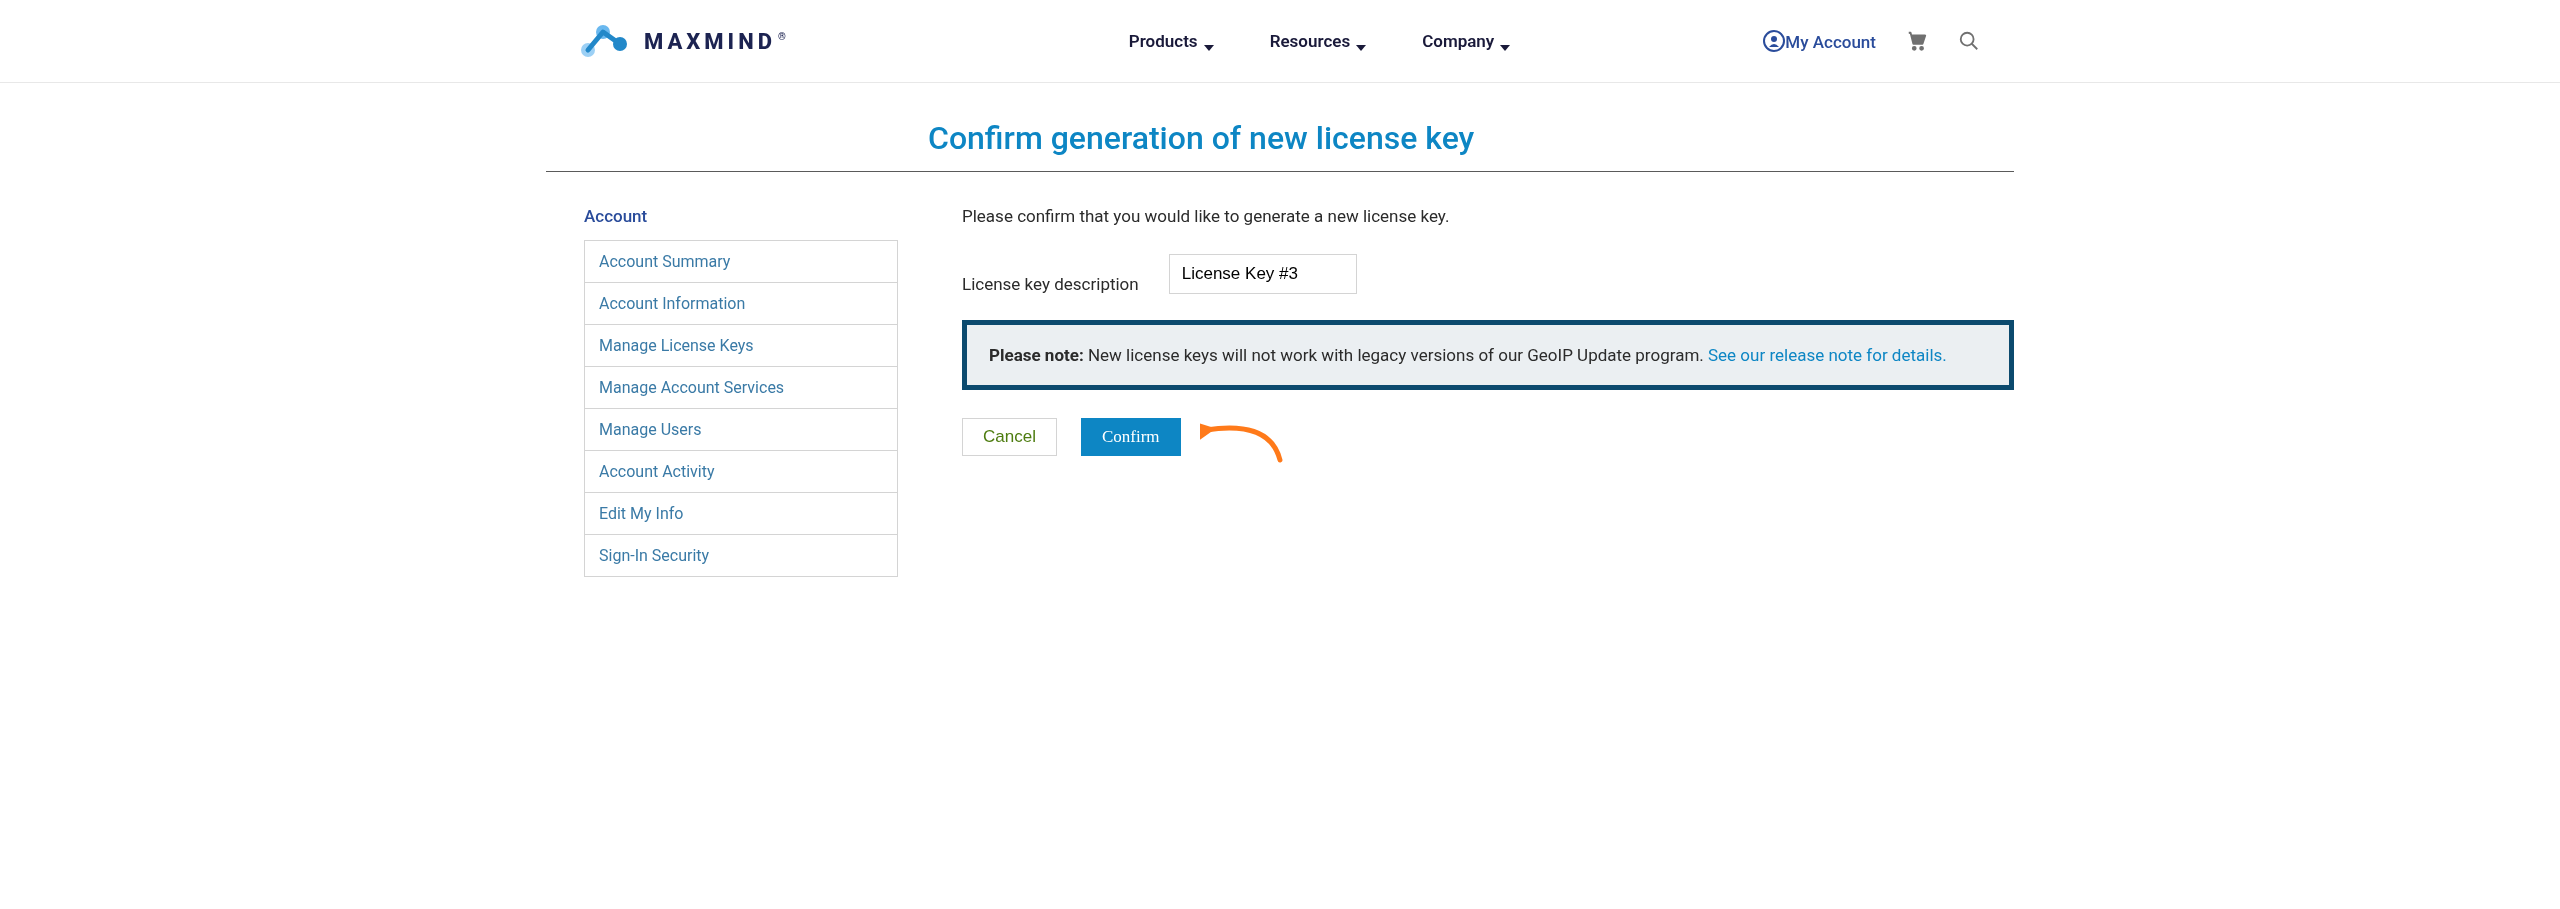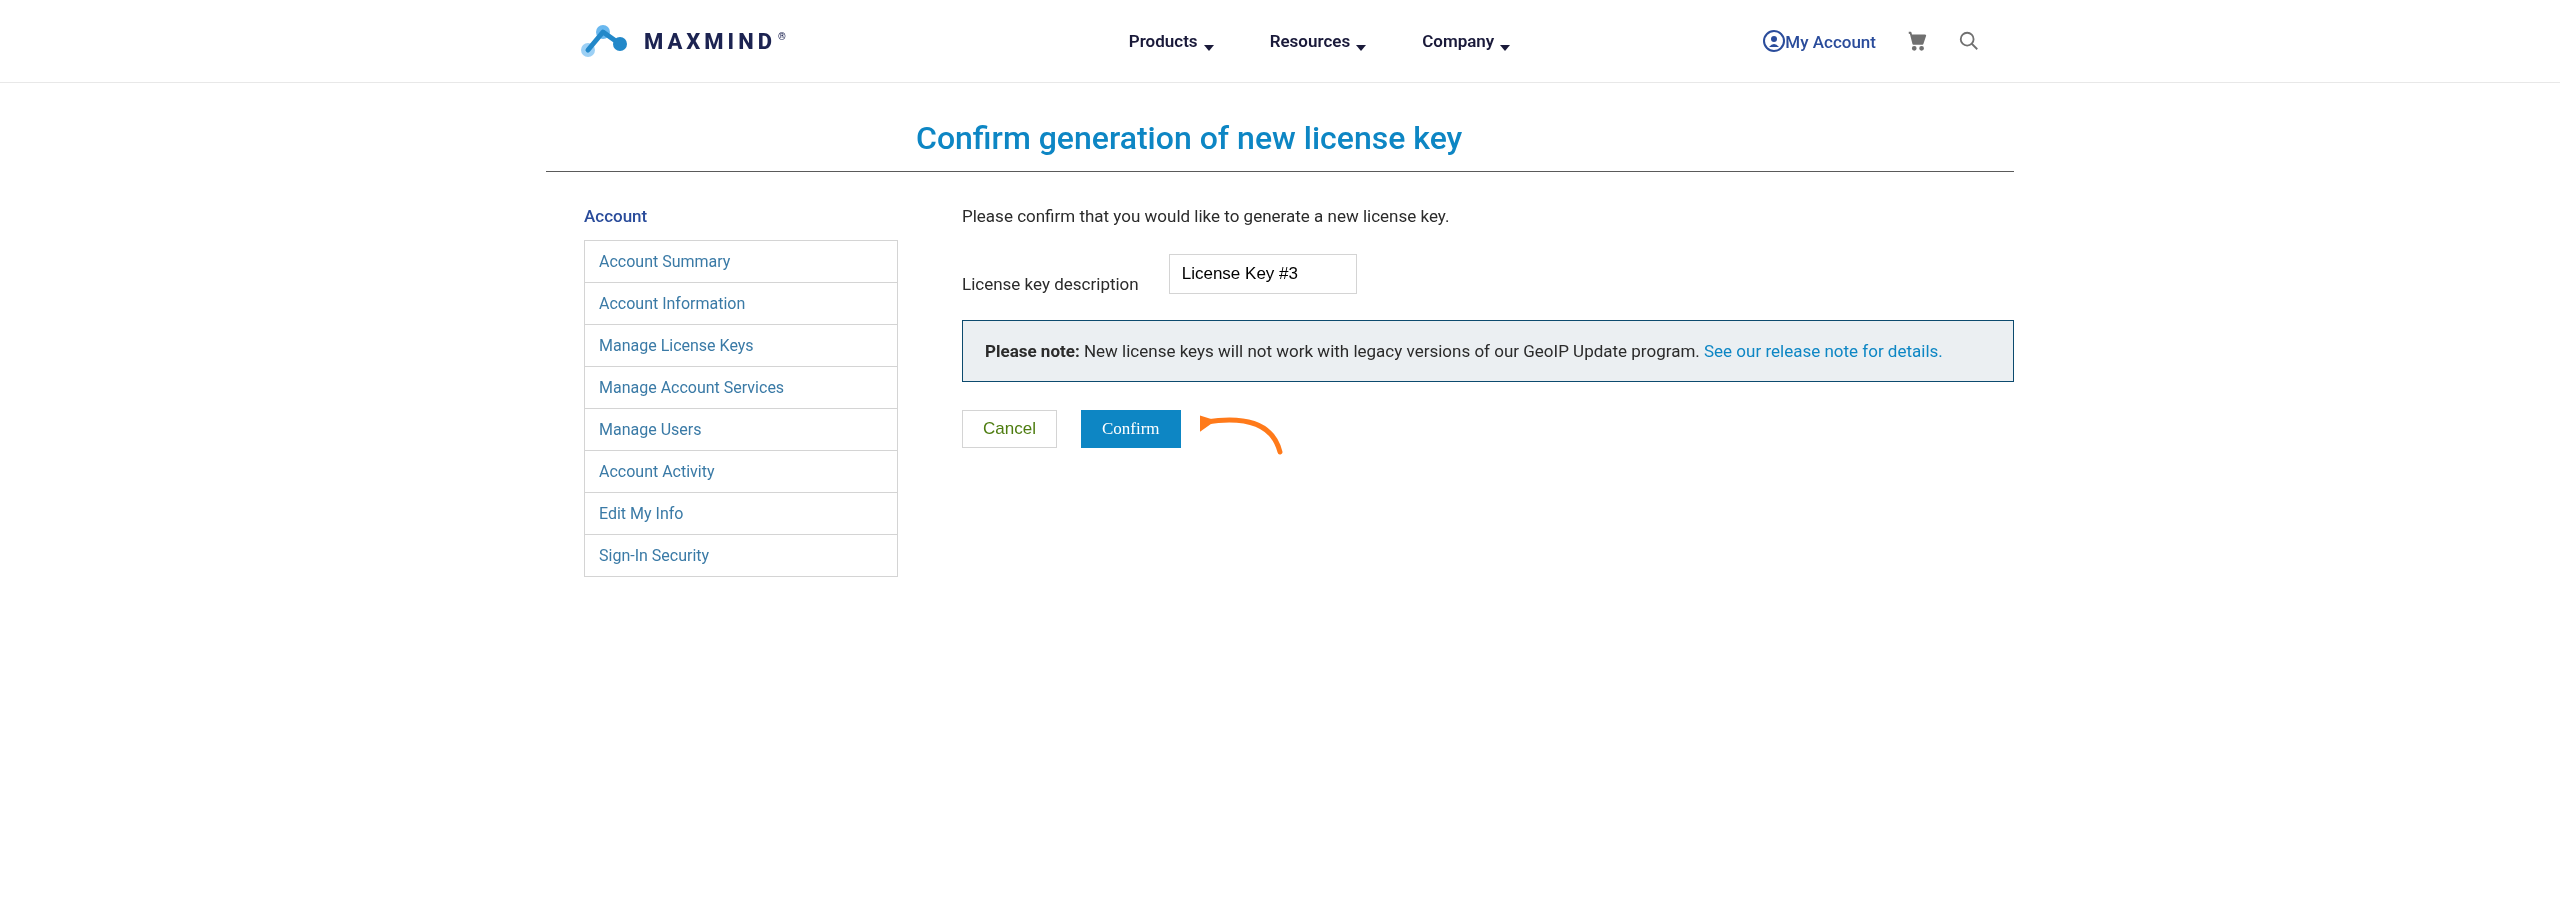--- a/index.html
+++ b/index.html
@@ -111,21 +111,21 @@
     margin: 0 auto;
     padding: 36px 0 0 0;
   }
   .page-title-row {
     padding-left: 370px;
   }
   .page-title {
     font-size: 32px;
     font-weight: 500;
     color: var(--brand-blue);
-    margin: 0 0 14px 0;
+    margin: 0 0 14px 12px;
   }
   .rule {
     border:0;
     border-top:1px solid var(--hr);
     margin: 0;
   }
 
   .columns {
     display:flex;
     gap:64px;
@@ -174,21 +174,21 @@
     font-size:17px;
   }
   .field-input {
     font-size:17px;
     padding:9px 12px;
     width:188px;
     border:1px solid var(--border);
   }
   .notice {
     background: var(--muted-bg);
-    border:1px solid #0c4a6e;
+    border:5px solid #0c4a6e;
     padding:20px 22px;
     font-size:17px;
     margin-bottom:28px;
   }
   .notice strong { font-weight:700; }
   .notice a { color: var(--link); text-decoration:none; cursor:pointer;}
 
   .btn-row {
     display:flex;
     gap:24px;

